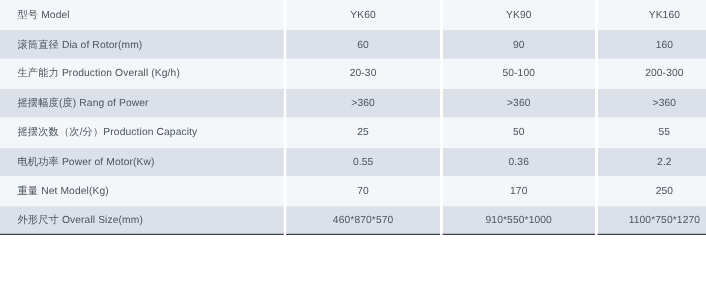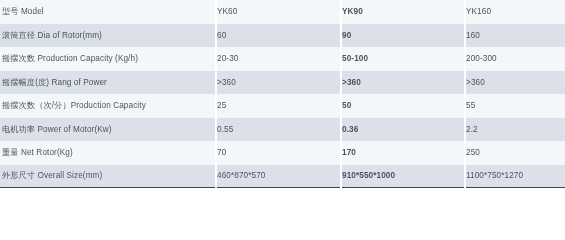--- a/index.html
+++ b/index.html
@@ -38,32 +38,32 @@
     color: #4a545f;
     letter-spacing: 0.1px;
     vertical-align: middle;
     white-space: nowrap;
     overflow: hidden;
   }
 
   
   #spec-table td.label-cell {
     width: 213px;
-    padding-left: 2px;
+    padding-left: 14px;
     text-align: left;
     border-right: 2px solid #ffffff;
   }
 
   
   #spec-table td.value-cell {
-    text-align: left;
+    text-align: center;
     border-right: 2px solid #ffffff;
   }
   #spec-table td.value-cell.col-1 { width: 123px; }
-  #spec-table td.value-cell.col-2 { width: 122px; font-weight: bold; }
+  #spec-table td.value-cell.col-2 { width: 122px; }
   #spec-table td.value-cell.col-3 { width: 107px; border-right: none; }
 </style>
 </head>
 <body>
 
 <table id="spec-table">
   <tbody>
 
     <tr class="row-light">
       <td class="label-cell">型号 Model</td>
@@ -73,21 +73,21 @@
     </tr>
 
     <tr class="row-dark">
       <td class="label-cell">滚筒直径 Dia of Rotor(mm)</td>
       <td class="value-cell col-1">60</td>
       <td class="value-cell col-2">90</td>
       <td class="value-cell col-3">160</td>
     </tr>
 
     <tr class="row-light">
-      <td class="label-cell">摇摆次数 Production Capacity (Kg/h)</td>
+      <td class="label-cell">生产能力 Production Overall (Kg/h)</td>
       <td class="value-cell col-1">20-30</td>
       <td class="value-cell col-2">50-100</td>
       <td class="value-cell col-3">200-300</td>
     </tr>
 
     <tr class="row-dark">
       <td class="label-cell">摇摆幅度(度) Rang of Power</td>
       <td class="value-cell col-1">&gt;360</td>
       <td class="value-cell col-2">&gt;360</td>
       <td class="value-cell col-3">&gt;360</td>
@@ -101,21 +101,21 @@
     </tr>
 
     <tr class="row-dark">
       <td class="label-cell">电机功率 Power of Motor(Kw)</td>
       <td class="value-cell col-1">0.55</td>
       <td class="value-cell col-2">0.36</td>
       <td class="value-cell col-3">2.2</td>
     </tr>
 
     <tr class="row-light">
-      <td class="label-cell">重量 Net Rotor(Kg)</td>
+      <td class="label-cell">重量 Net Model(Kg)</td>
       <td class="value-cell col-1">70</td>
       <td class="value-cell col-2">170</td>
       <td class="value-cell col-3">250</td>
     </tr>
 
     <tr class="row-dark">
       <td class="label-cell">外形尺寸 Overall Size(mm)</td>
       <td class="value-cell col-1">460*870*570</td>
       <td class="value-cell col-2">910*550*1000</td>
       <td class="value-cell col-3">1100*750*1270</td>

